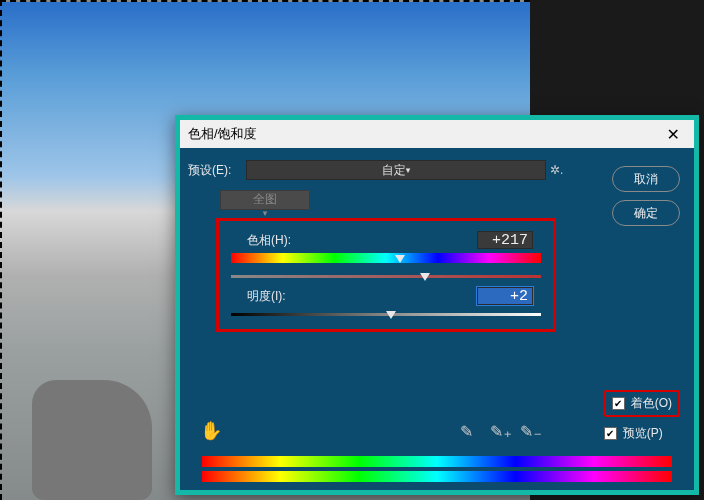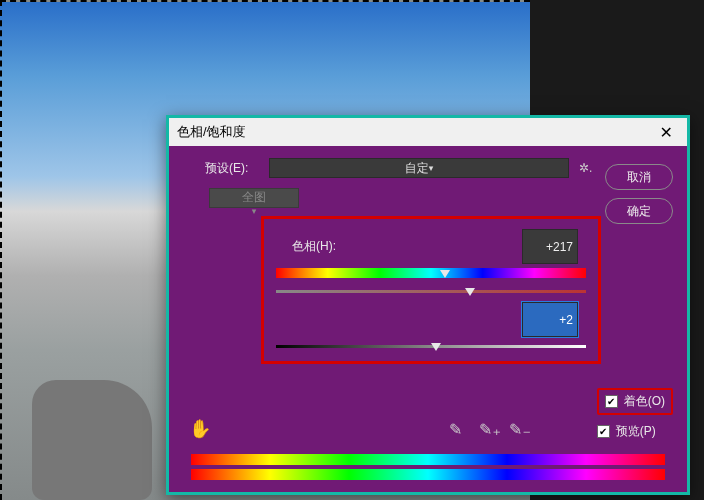--- a/index.html
+++ b/index.html
@@ -13,58 +13,58 @@
   .photo-bg::before {
     content: ""; position: absolute; bottom: 0; left: 30px; width: 120px; height: 120px;
     background: #777; border-radius: 20% 40% 10% 10%;
   }
   .photo-bg::after {
     content:""; position: absolute; bottom: 80px; right: 60px; width: 200px; height: 60px;
     background: #888; border-radius: 30% 40% 5% 5%;
   }
 
   .dialog {
-    position: absolute; left: 166px; top: 115px; width: 524px; height: 380px;
-    background: #701a75; border: 3px solid #14b8a6; box-shadow: 0 4px 16px rgba(0,0,0,.5);
+    position: absolute; left: 175px; top: 115px; width: 524px; height: 380px;
+    background: #0c4a6e; border: 5px solid #14b8a6; box-shadow: 0 4px 16px rgba(0,0,0,.5);
     color: #e8e8e8; font-size: 12px;
   }
   .titlebar {
     height: 28px; background: #f0f0f0; color: #000; display: flex; align-items: center;
     padding: 0 8px; font-size: 13px; justify-content: space-between;
   }
   .titlebar .close { font-size: 16px; cursor: pointer; padding: 0 6px; }
   
-  .preset-row { display: flex; align-items: center; gap: 6px; padding: 12px 36px 6px; }
+  .preset-row { display: flex; align-items: center; padding: 12px 8px 6px; }
   .preset-row .lbl { width: 58px; }
   .dd {
     flex: 1; max-width: 300px; height: 20px; background: #3a3a3a; border: 1px solid #2a2a2a;
     color: #ddd; padding: 0 6px; display: flex; align-items: center; justify-content: center;
   }
   .dd .chev { font-size: 9px; }
   .gear { color: #ccc; margin-left: 4px; }
 
   .buttons { position: absolute; right: 14px; top: 46px; display: flex; flex-direction: column; gap: 8px; }
   .btn {
     width: 68px; height: 26px; border: 1px solid #8a8a8a; border-radius: 13px;
     background: transparent; color: #eee; font-size: 12px; display: flex; align-items: center; justify-content: center;
   }
 
   .secondary-row { padding: 4px 20px 6px 40px; }
   .range-dd { width: 90px; height: 20px; background: #4a4a4a; border:1px solid #3a3a3a; color:#888; display:flex; align-items:center; justify-content:space-between; padding:0 6px;flex-direction:column; }
   .range-dd .chev { font-size:9px; }
   
   .sliders-box {
-    margin: 2px 16px 6px 92px; border: 3px solid #d40000; padding: 10px 12px 8px; width: 340px;
+    margin: 2px 16px 6px 36px; border: 3px solid #d40000; padding: 10px 12px 8px; width: 340px;
   }
   .s-row { margin-bottom: 4px; }
   .s-row .hdr { display: flex; align-items: center; gap: 12px; margin-bottom: 2px; }
   .s-row .lbl { width: 100px; text-align: left; padding-left: 16px; }
   .val-input {
-    width: 56px; height: 35px; background: #3a3a3a; border: 1px solid #2a2a2a; color: #eee;
-    font-size: 12px; text-align: right; padding: 0 4px; margin-left: auto; margin-right: 8px;
+    width: 56px; height: 18px; background: #3a3a3a; border: 1px solid #2a2a2a; color: #eee;
+    font-size: 15px; text-align: right; padding: 0 4px; margin-left: auto; margin-right: 8px; font-family: Liberation Mono, monospace;
   }
   .val-focus { outline: 1px solid #2b7de0; background: #2b6abf; color: #fff; }
   .slider {
     position: relative; height: 14px; width: 100%;
   }
   .track { position: absolute; left:0; right:0; top: 4px; height: 6px; background: #777; }
   .hue-grad { background: linear-gradient(to right,#f00,#ff0,#0f0,#0ff,#00f,#f0f,#f00); height:10px; top:2px; }
   .sat-grad { background: linear-gradient(to right,#888,#b33); height:3px; top:6px; }
   .light-grad { background: linear-gradient(to right,#000,#888,#fff); height:3px; top:6px; }
   .thumb {
@@ -136,20 +136,21 @@
       </div>
     </div>
     <div class="s-row">
       <div class="slider">
         <div class="track sat-grad"></div>
         <div class="thumb" style="left:61%"></div>
       </div>
     </div>
     <div class="s-row" style="margin-bottom:0">
       <div class="hdr">
+        <span class="lbl">明度(I):</span>
         <input class="val-input val-focus" value="+2" style="">
       </div>
       <div class="slider">
         <div class="track light-grad"></div>
         <div class="thumb" style="left:50%"></div>
       </div>
     </div>
   </div>
 
   <div class="checkboxes">

